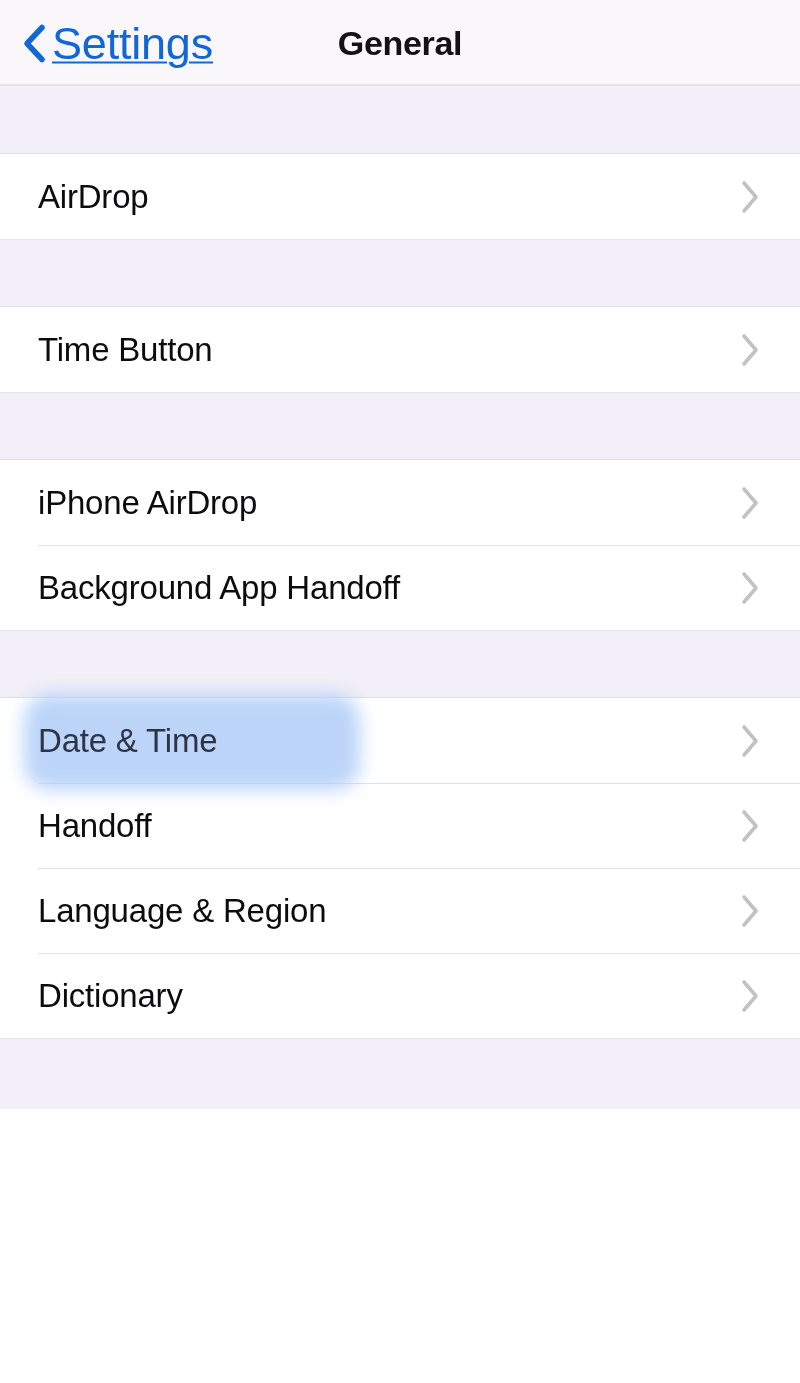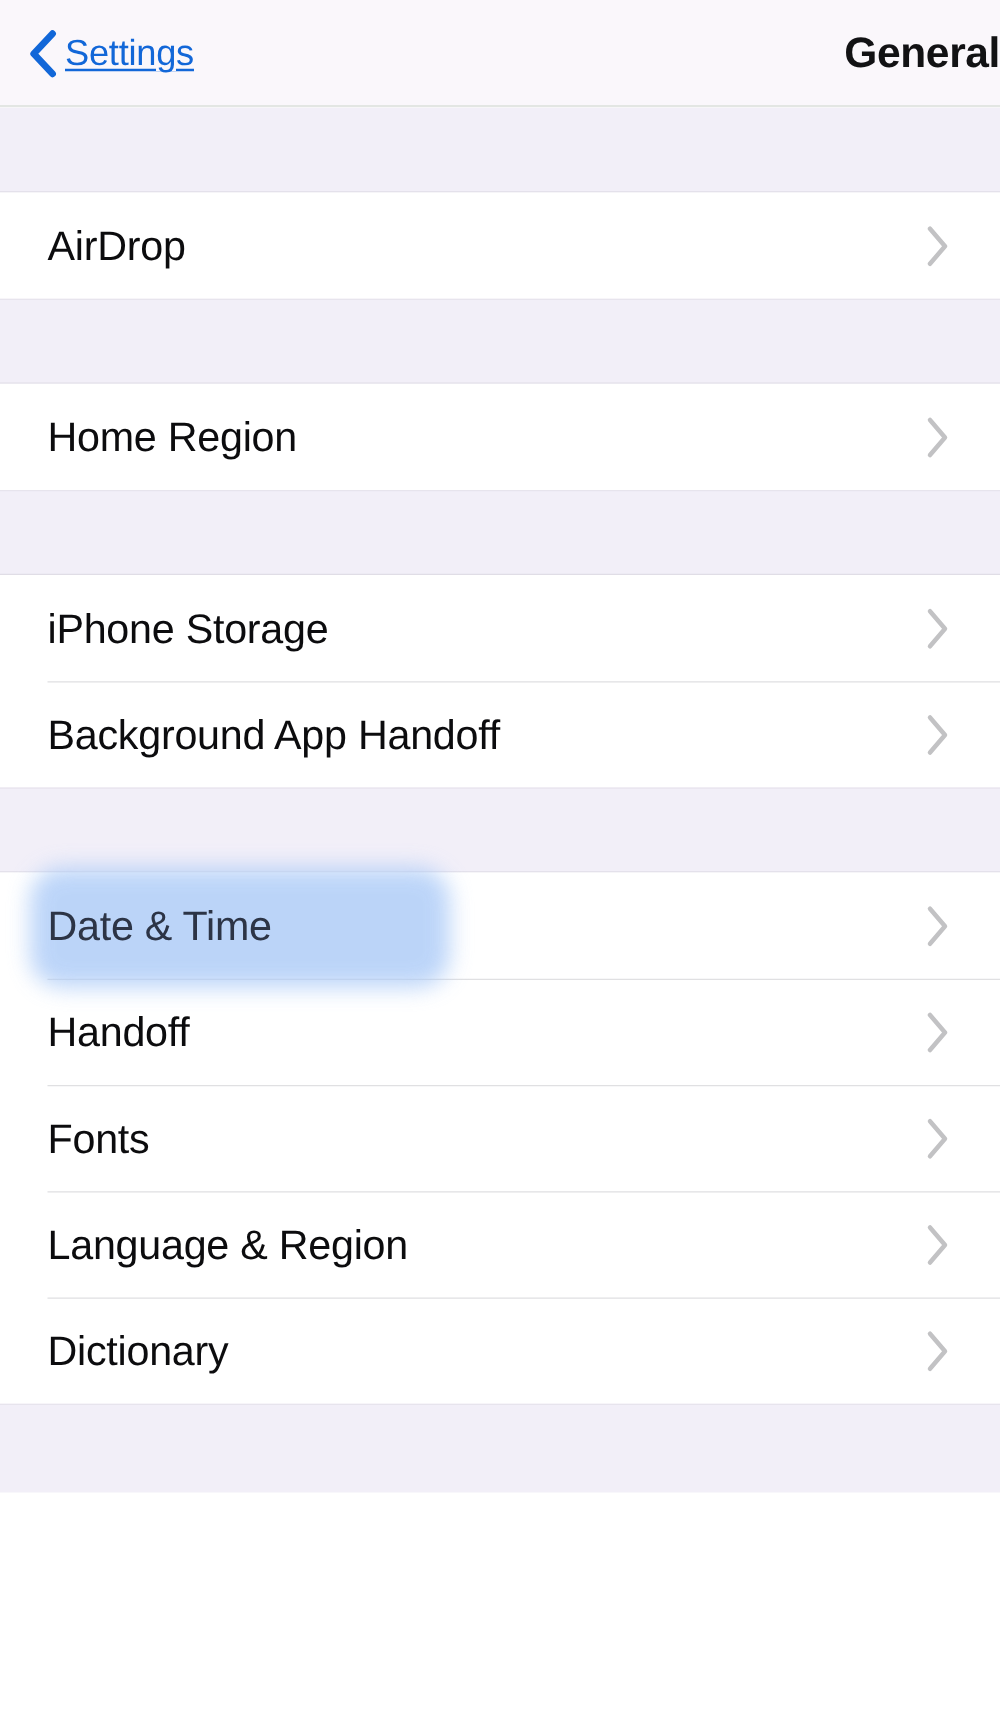--- a/index.html
+++ b/index.html
@@ -51,35 +51,35 @@
     cursor: pointer;
     user-select: none;
   }
   .back-chevron {
     width: 26px;
     height: 40px;
     display: block;
     margin-right: 4px;
   }
   .back-label {
-    font-size: 29px;
+    font-size: 45px;
     color: #1267d8;
     text-decoration: underline;
     text-underline-offset: 3px;
     text-decoration-thickness: 2px;
     letter-spacing: -0.2px;
     line-height: 1;
   }
 
   .nav-title {
     position: absolute;
     left: 0; right: 0;
     top: 50%;
     transform: translateY(-50%);
-    text-align: right;
+    text-align: center;
     font-size: 34px;
     font-weight: bold;
     color: #121214;
     letter-spacing: -0.3px;
     pointer-events: none;
   }
 
   
   .list-scroll {
     position: relative;
@@ -186,32 +186,32 @@
         <svg class="row-chevron" viewBox="0 0 20 34">
           <polyline points="4,3 16,17 4,31" fill="none" stroke="#c2c2c4" stroke-width="3.6" stroke-linecap="round" stroke-linejoin="round"></polyline>
         </svg>
       </div>
     </div>
 
     <div class="group-gap gap-mid"></div>
 
     <div class="group">
       <div class="row">
-        <span class="row-label">Home Region</span>
+        <span class="row-label">Time Button</span>
         <svg class="row-chevron" viewBox="0 0 20 34">
           <polyline points="4,3 16,17 4,31" fill="none" stroke="#c2c2c4" stroke-width="3.6" stroke-linecap="round" stroke-linejoin="round"></polyline>
         </svg>
       </div>
     </div>
 
     <div class="group-gap gap-mid"></div>
 
     <div class="group">
       <div class="row">
-        <span class="row-label">iPhone Storage</span>
+        <span class="row-label">iPhone AirDrop</span>
         <svg class="row-chevron" viewBox="0 0 20 34">
           <polyline points="4,3 16,17 4,31" fill="none" stroke="#c2c2c4" stroke-width="3.6" stroke-linecap="round" stroke-linejoin="round"></polyline>
         </svg>
       </div>
       <div class="row">
         <span class="row-label">Background App Handoff</span>
         <svg class="row-chevron" viewBox="0 0 20 34">
           <polyline points="4,3 16,17 4,31" fill="none" stroke="#c2c2c4" stroke-width="3.6" stroke-linecap="round" stroke-linejoin="round"></polyline>
         </svg>
       </div>
@@ -227,26 +227,20 @@
           <polyline points="4,3 16,17 4,31" fill="none" stroke="#c2c2c4" stroke-width="3.6" stroke-linecap="round" stroke-linejoin="round"></polyline>
         </svg>
       </div>
       <div class="row">
         <span class="row-label">Handoff</span>
         <svg class="row-chevron" viewBox="0 0 20 34">
           <polyline points="4,3 16,17 4,31" fill="none" stroke="#c2c2c4" stroke-width="3.6" stroke-linecap="round" stroke-linejoin="round"></polyline>
         </svg>
       </div>
       <div class="row">
-        <span class="row-label">Fonts</span>
-        <svg class="row-chevron" viewBox="0 0 20 34">
-          <polyline points="4,3 16,17 4,31" fill="none" stroke="#c2c2c4" stroke-width="3.6" stroke-linecap="round" stroke-linejoin="round"></polyline>
-        </svg>
-      </div>
-      <div class="row">
         <span class="row-label">Language &amp; Region</span>
         <svg class="row-chevron" viewBox="0 0 20 34">
           <polyline points="4,3 16,17 4,31" fill="none" stroke="#c2c2c4" stroke-width="3.6" stroke-linecap="round" stroke-linejoin="round"></polyline>
         </svg>
       </div>
       <div class="row">
         <span class="row-label">Dictionary</span>
         <svg class="row-chevron" viewBox="0 0 20 34">
           <polyline points="4,3 16,17 4,31" fill="none" stroke="#c2c2c4" stroke-width="3.6" stroke-linecap="round" stroke-linejoin="round"></polyline>
         </svg>

